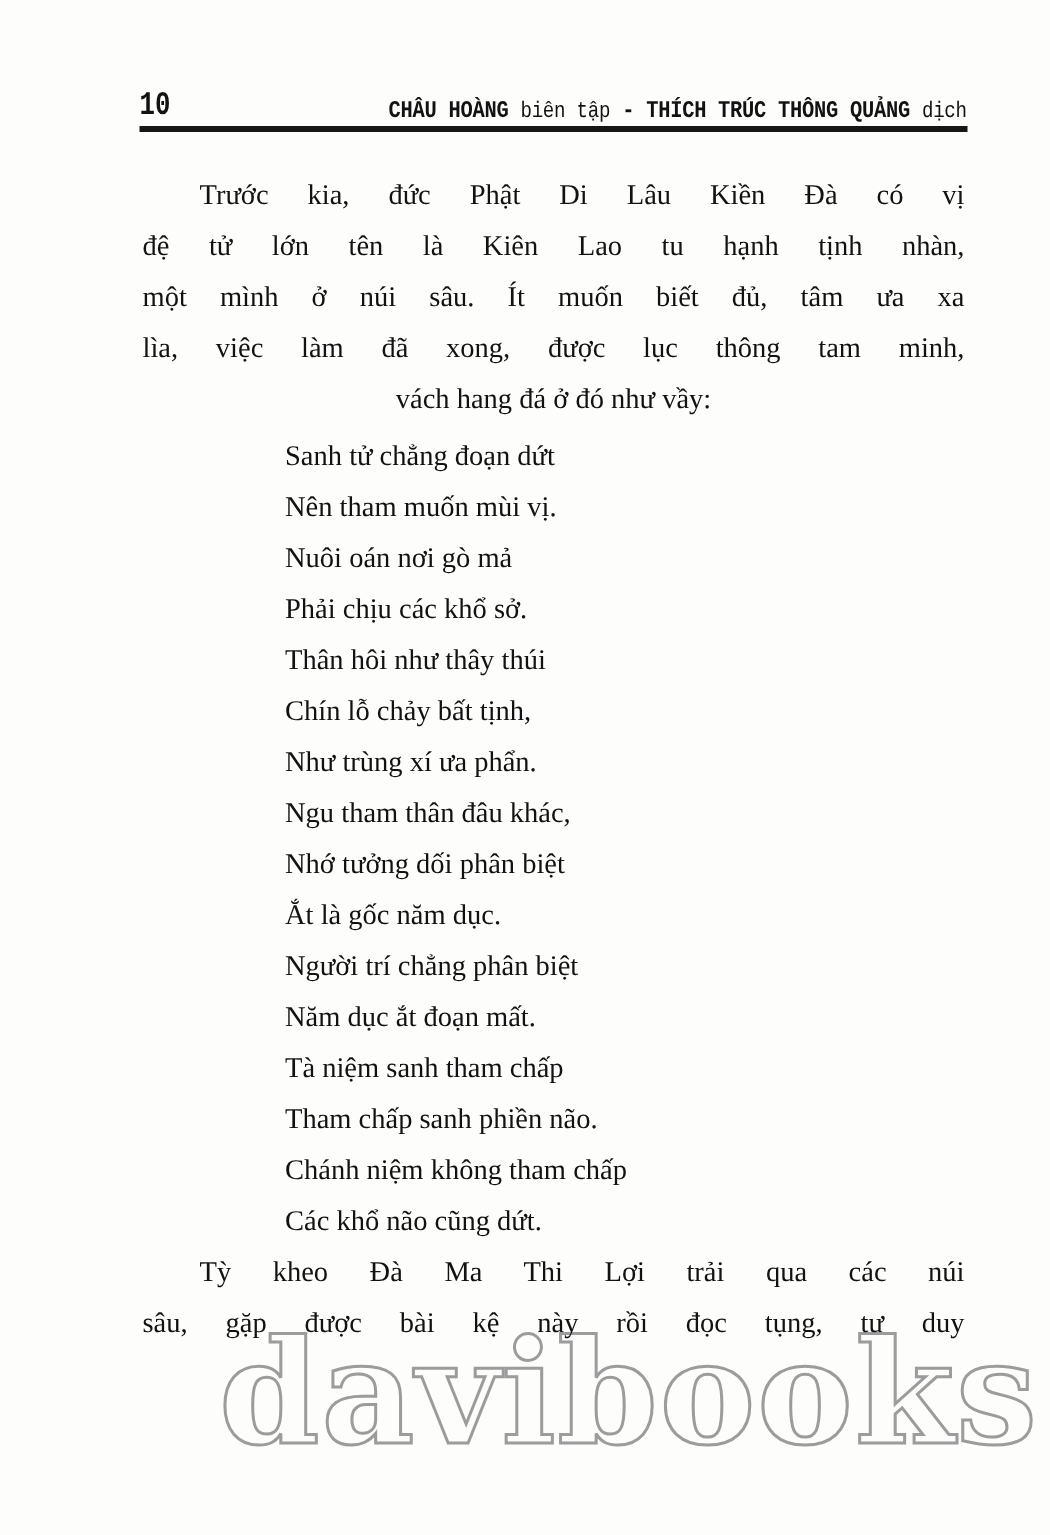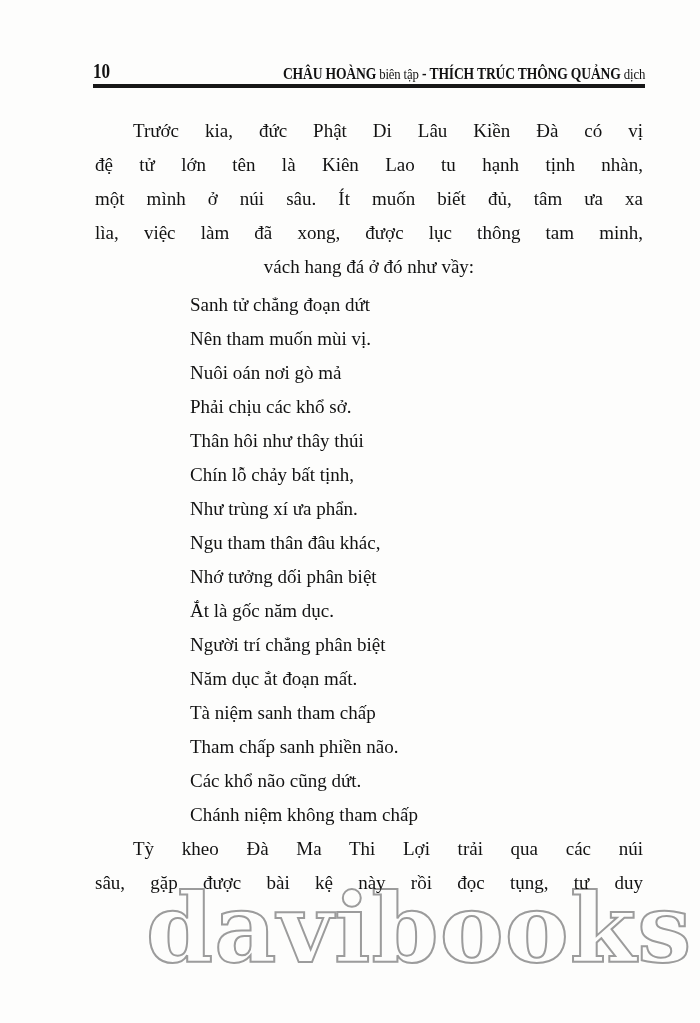--- a/index.html
+++ b/index.html
@@ -8,21 +8,21 @@
     background:#fdfdfc; overflow:hidden;
     font-family:"Liberation Serif","DejaVu Serif",serif;
     color:#121212;
   }
   
   .header {
     position:absolute; left:93px; right:55px; top:48px; height:34px;
     border-bottom:4px solid #171717;
     display:flex; justify-content:space-between; align-items:flex-end;
     padding-bottom:2px;
-    font-family:Liberation Serif, serif;
+    font-family:Liberation Mono, monospace;
   }
   .pagenum {
     font-weight:bold; font-size:22px; line-height:1;
     transform:scaleX(0.78); transform-origin:left bottom;
   }
   .headtitle {
     font-size:16px; line-height:1; white-space:nowrap; letter-spacing:-0.2px;
     transform:scaleX(0.85); transform-origin:right bottom;
   }
   .headtitle .strong { font-weight:bold; }
@@ -84,22 +84,22 @@
       <div>Thân hôi như thây thúi</div>
       <div>Chín lỗ chảy bất tịnh,</div>
       <div>Như trùng xí ưa phẩn.</div>
       <div>Ngu tham thân đâu khác,</div>
       <div>Nhớ tưởng dối phân biệt</div>
       <div>Ắt là gốc năm dục.</div>
       <div>Người trí chẳng phân biệt</div>
       <div>Năm dục ắt đoạn mất.</div>
       <div>Tà niệm sanh tham chấp</div>
       <div>Tham chấp sanh phiền não.</div>
+      <div>Chánh niệm không tham chấp</div>
       <div>Các khổ não cũng dứt.</div>
-      <div>Chánh niệm không tham chấp</div>
     </div>
 
     <div>
       <div class="jline first">Tỳ kheo Đà Ma Thi Lợi trải qua các núi</div>
       <div class="jline">sâu, gặp được bài kệ này rồi đọc tụng, tư duy</div>
     </div>
 
   </div>
 
   <div class="wm-brand">davibooks</div>

